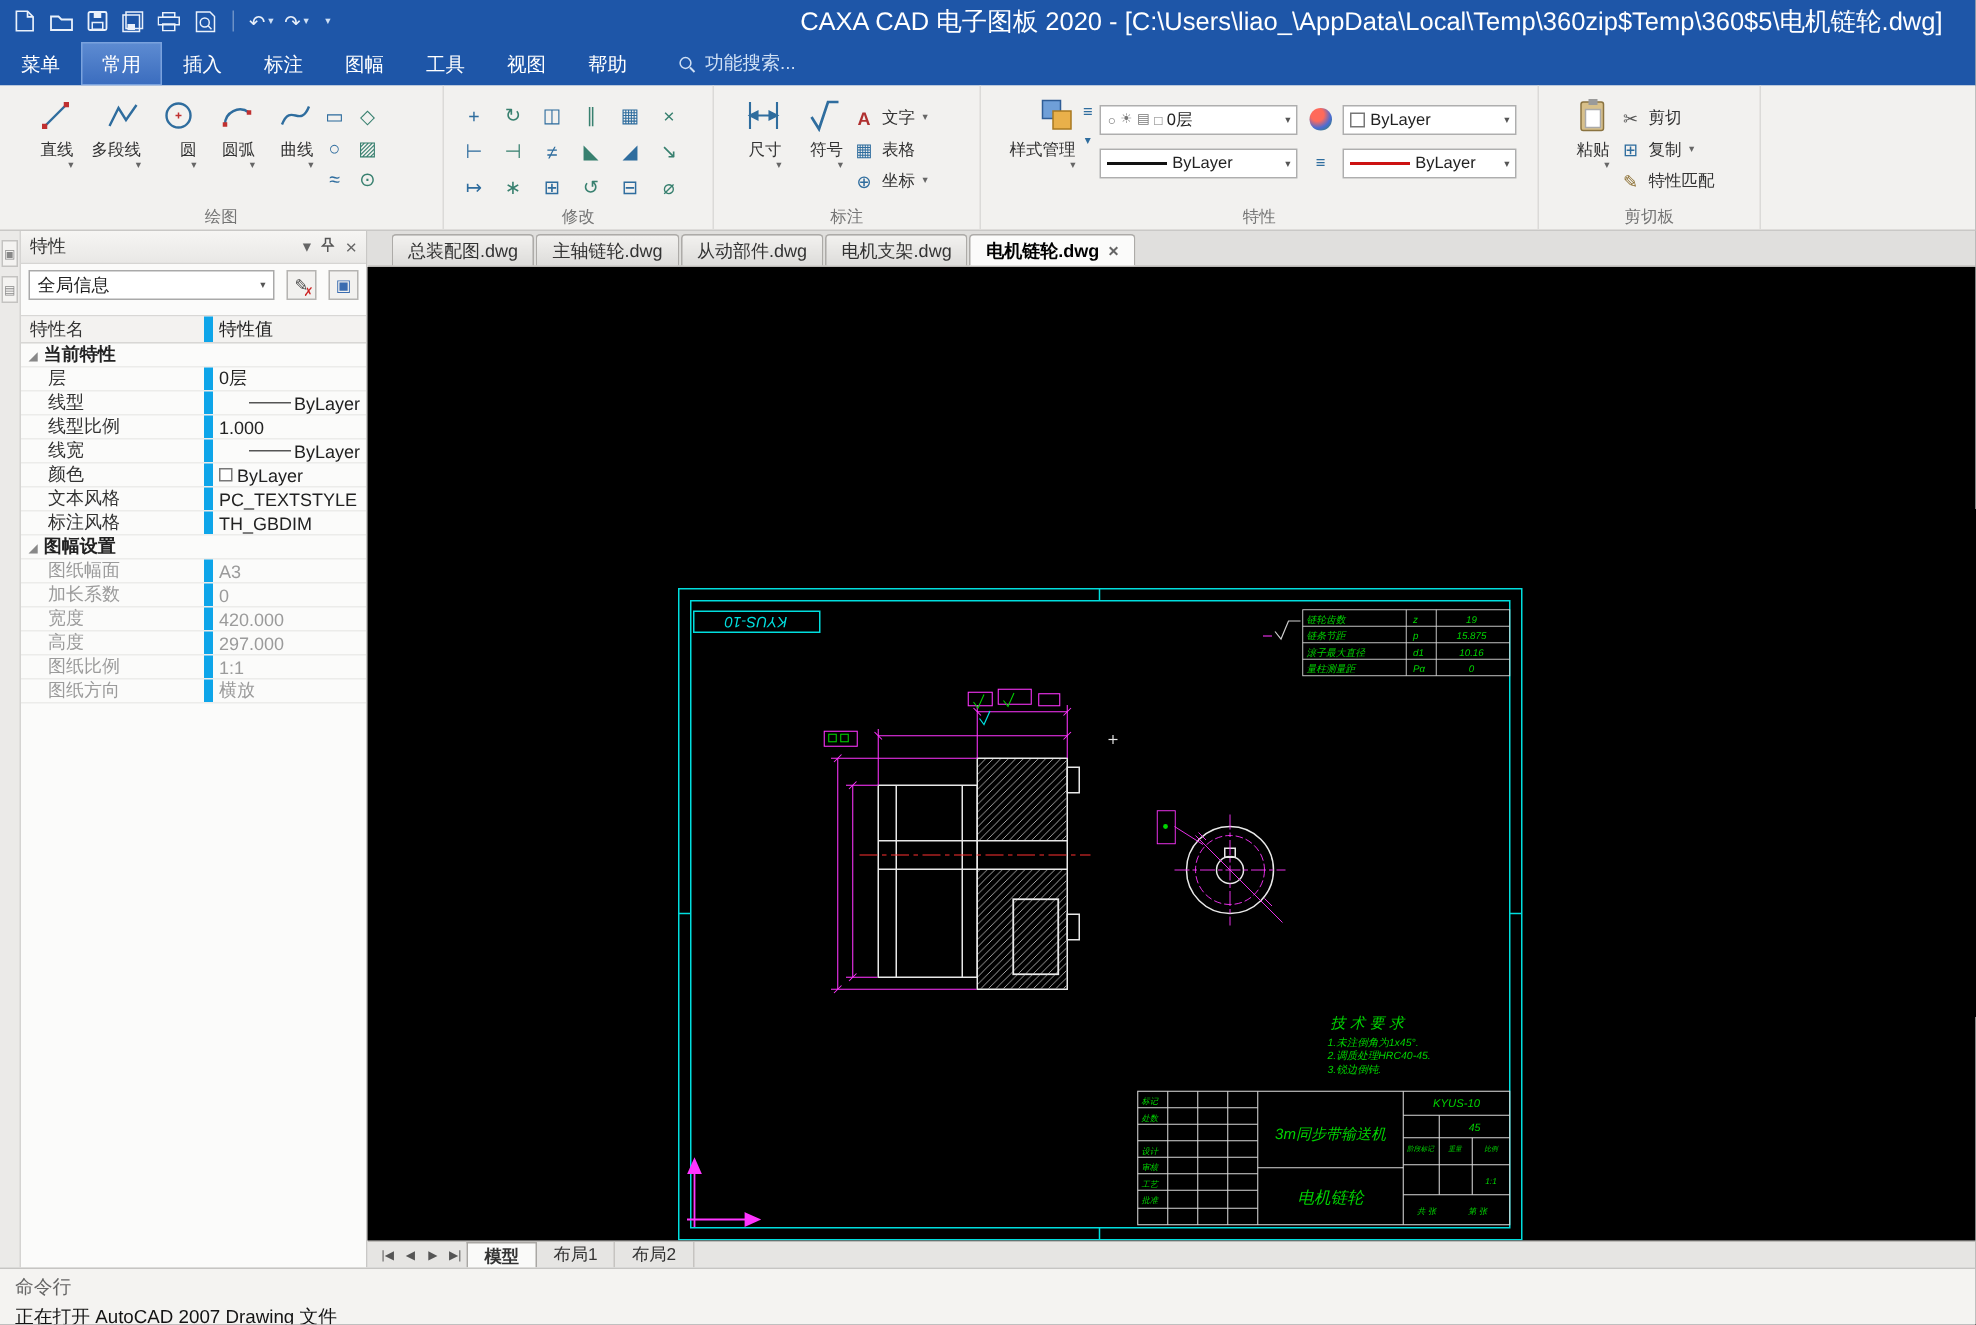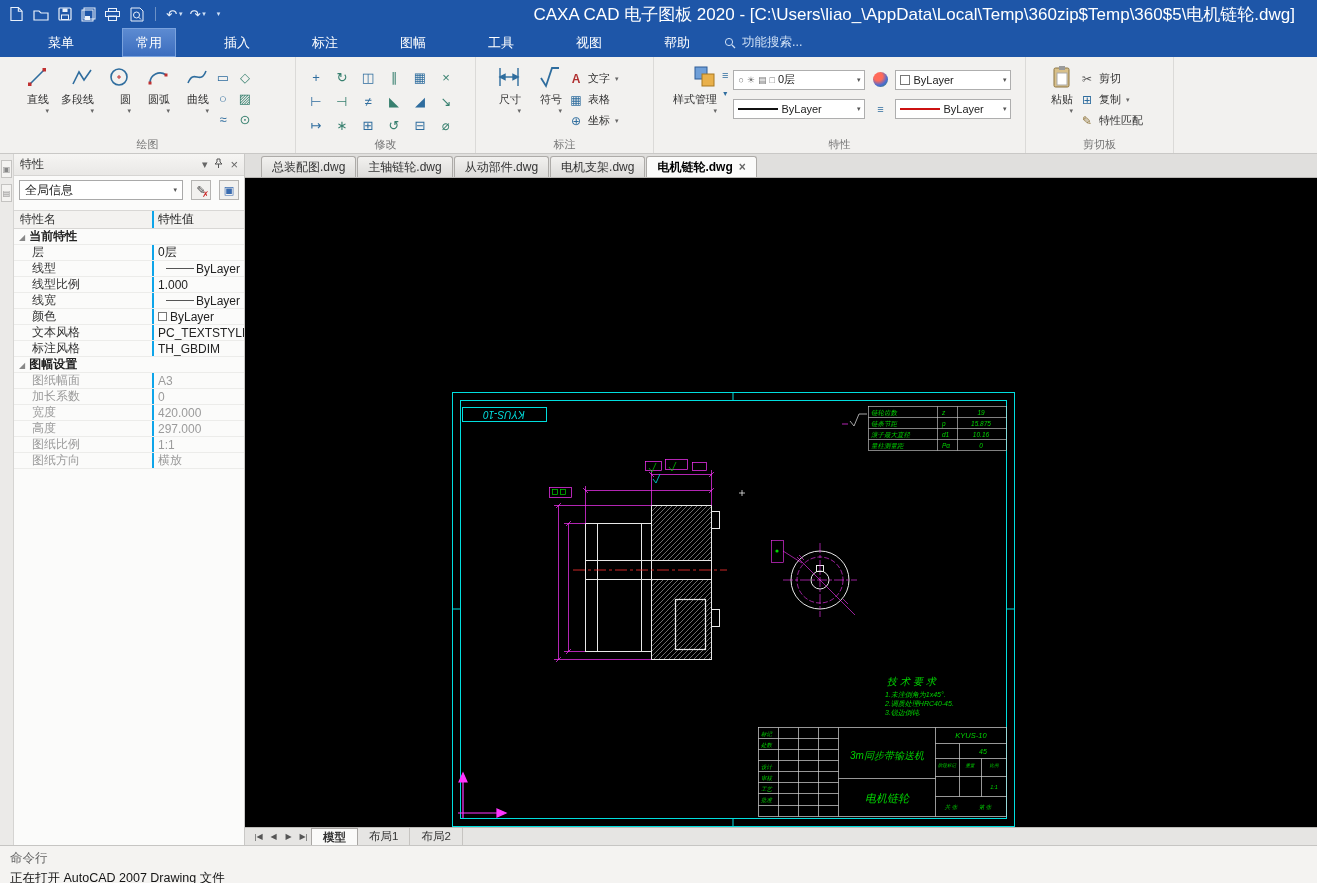--- a/index.html
+++ b/index.html
@@ -13,21 +13,21 @@
 .qat{display:flex;align-items:center;gap:7px;}
 .qicon{width:17px;height:17px;display:flex;align-items:center;justify-content:center;cursor:default;}
 .qsep{width:1px;height:14px;background:rgba(255,255,255,.35);margin:0 3px;}
 .qarrow{font-size:13px;color:#eaf1fb;line-height:17px;cursor:default;}
 .qcaret{font-size:7px;color:#cfe0f5;margin-left:-5px;cursor:default;}
 .wintitle{flex:1;text-align:right;font-size:17px;color:#fff;white-space:nowrap;overflow:hidden;padding-right:14px;}
 
 
 .menubar{position:absolute;top:28px;left:0;width:100%;height:29px;background:#1e56a8;
  display:flex;align-items:center;color:#fff;font-size:13px;}
-.mitem{padding:0 14px;line-height:29px;height:29px;cursor:default;white-space:nowrap;margin-left:34px;}
+.mitem{padding:0 14px;line-height:29px;height:29px;cursor:default;white-space:nowrap;}
 .mitem.active{background:linear-gradient(#5e8cd2,#3a6cbe);box-shadow:inset 0 0 0 1px #7aa2dd;}
 .msearch{display:flex;align-items:center;gap:6px;margin-left:20px;color:#cfe0f5;font-size:12.5px;cursor:default;}
 
 
 .ribbon{position:absolute;top:57px;left:0;width:1317px;height:97px;background:#f2f1ef;
  border-bottom:1px solid #c9c8c6;display:flex;}
 .rgroup{position:relative;height:100%;border-right:1px solid #dbdad8;padding:6px 7px 16px 7px;
  display:flex;align-items:flex-start;gap:3px;}
 .rgroup-label{position:absolute;bottom:1px;left:0;right:0;text-align:center;font-size:11px;color:#757575;}
 .rfill{flex:1;}
@@ -74,22 +74,22 @@
  padding:0 5px;font-size:12px;color:#222;cursor:default;}
 .scopesel .ddcaret{margin-left:auto;}
 .sbtn{width:20px;height:20px;border:1px solid #b5b4b2;background:#f2f1ef;display:flex;align-items:center;
  justify-content:center;font-size:11px;color:#444;position:relative;cursor:default;}
 .sbtn .redx{position:absolute;right:1px;bottom:0;color:#cc2222;font-size:8px;font-weight:bold;}
 .ptable{margin-top:6px;border-top:1px solid #d8d7d5;}
 .prow{display:flex;height:16px;border-bottom:1px solid #ececea;font-size:12px;align-items:center;}
 .prow.hdr{height:18px;background:#f3f2f0;border-bottom:1px solid #d8d7d5;color:#333;}
 .pname{width:122px;padding-left:18px;color:#333;white-space:nowrap;overflow:hidden;}
 .prow.hdr .pname{padding-left:6px;}
-.pval{flex:1;border-left:2px solid #0ea5e9;padding:0 4px;display:flex;align-items:center;
- color:#222;white-space:nowrap;overflow:hidden;height:100%;margin-left:16px;}
+.pval{flex:1;border-left:6px solid #0ea5e9;padding:0 4px;display:flex;align-items:center;
+ color:#222;white-space:nowrap;overflow:hidden;height:100%;}
 .pval.right{justify-content:flex-end;}
 .prow.group .pname{width:100%;padding-left:5px;font-weight:bold;color:#222;}
 .tri{color:#888;font-size:8px;margin-right:4px;}
 .prow.dim .pname,.prow.dim .pval{color:#9b9b9b;}
 .lineglyph{display:inline-block;width:28px;height:0;border-top:1px solid #555;margin-right:2px;flex:none;}
 .cswatch{width:9px;height:9px;border:1px solid #777;background:#fff;margin-right:3px;flex:none;}
 
 
 .rightcol{width:1072px;height:100%;display:flex;flex-direction:column;}
 .doctabs{height:24px;background:#e0dfdd;border-bottom:1px solid #b9b7b4;display:flex;

